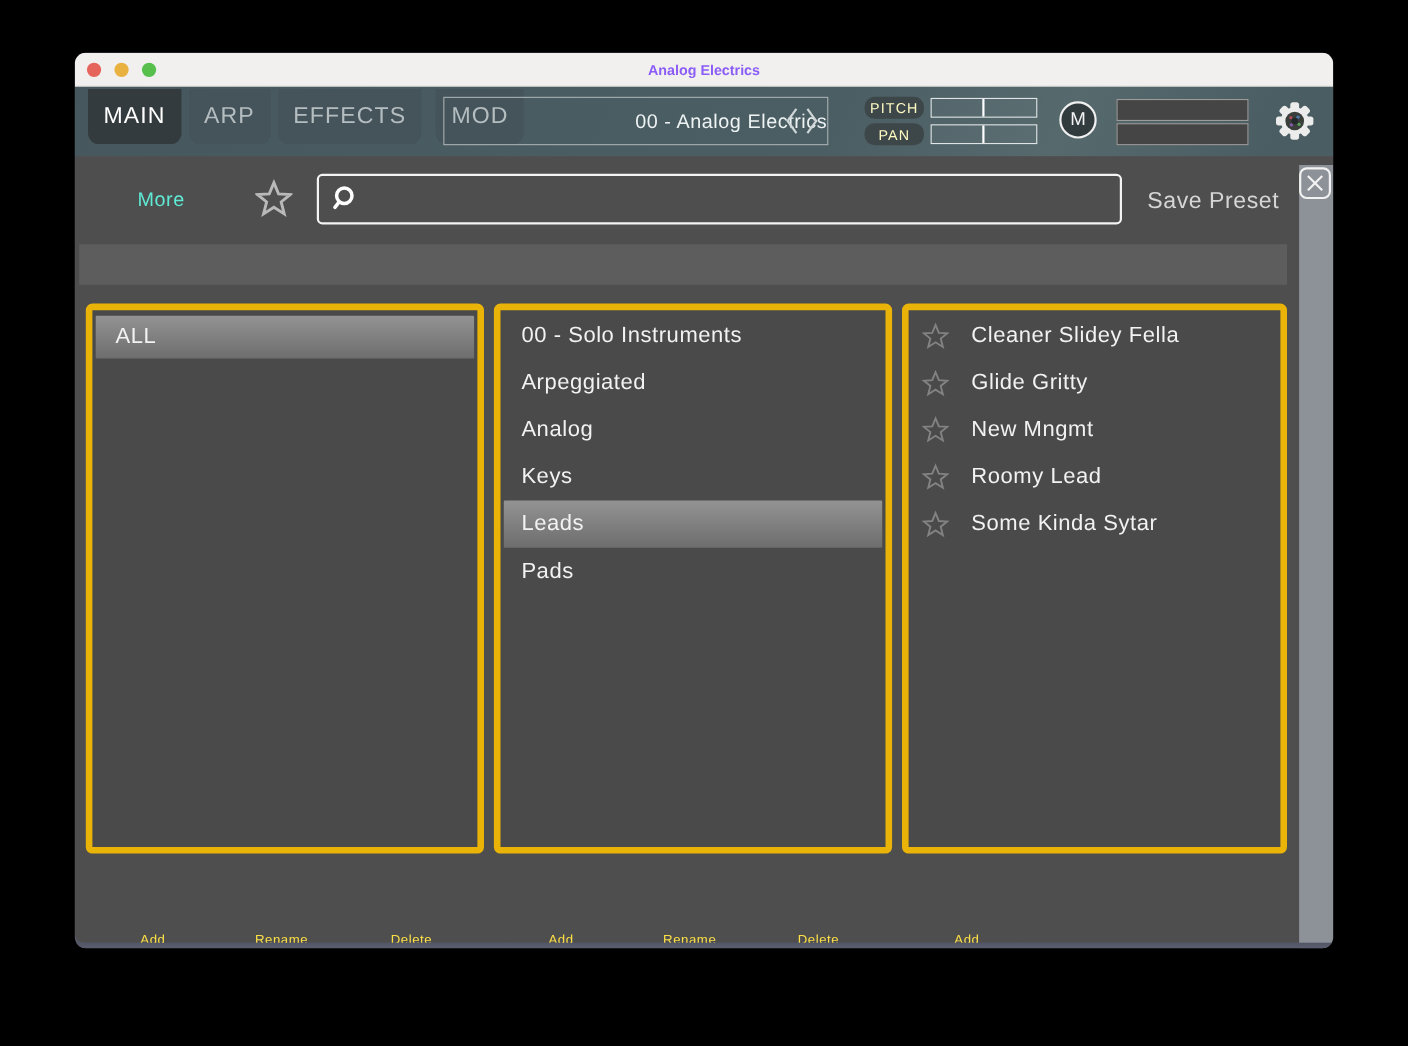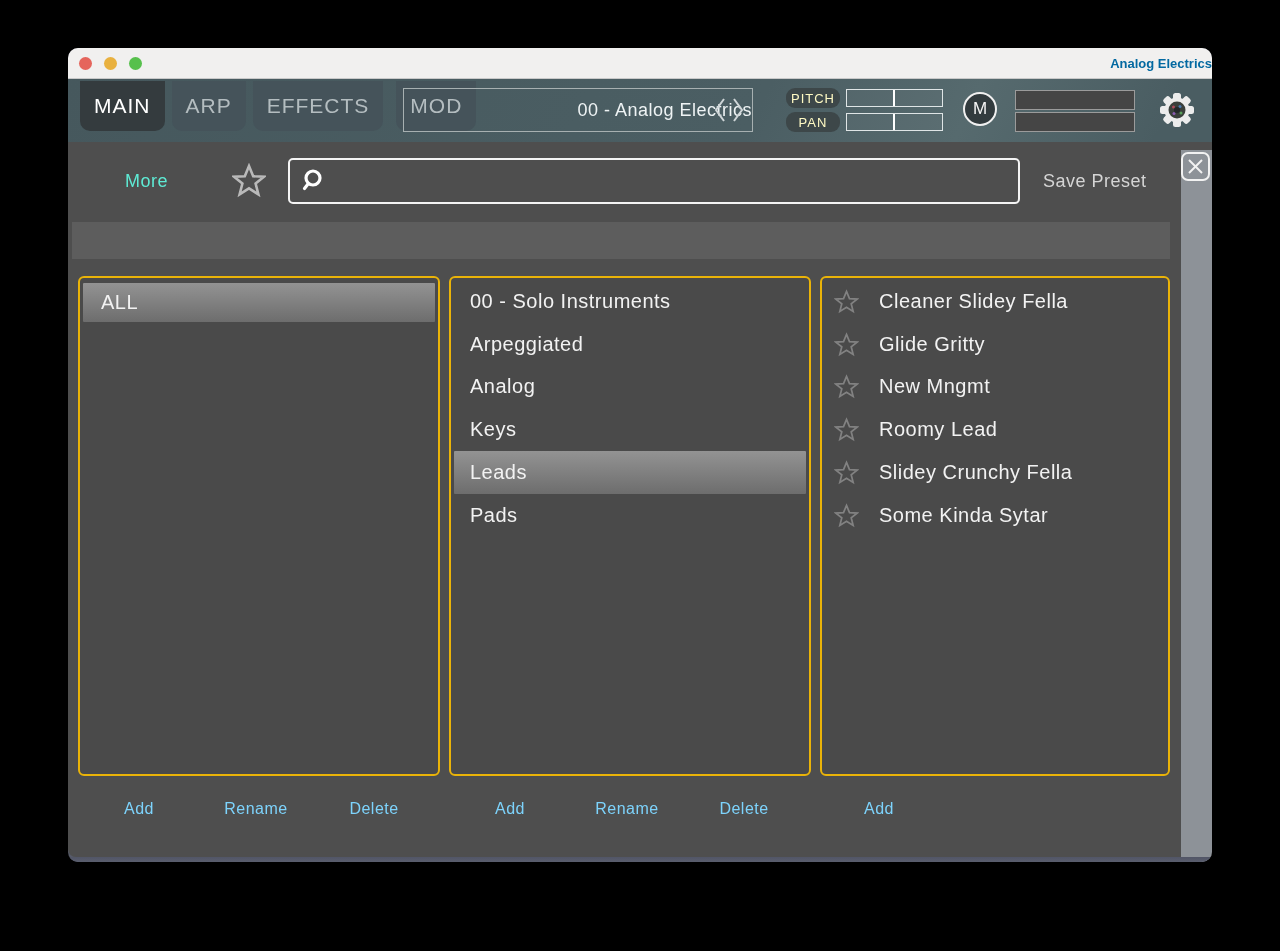--- a/index.html
+++ b/index.html
@@ -15,21 +15,21 @@
   .titlebar{
     position:absolute;left:0;top:0;width:100%;height:31px;background:#f1f0ef;
     border-bottom:1px solid #c9c9c9;box-sizing:border-box;
   }
   .traffic{position:absolute;top:9px;width:13px;height:13px;border-radius:50%;}
   .t-red{left:11px;background:#e5655c;}
   .t-yellow{left:36px;background:#e9b13f;}
   .t-green{left:61px;background:#57c04c;}
   .win-title{
     position:absolute;left:0;top:0;width:100%;height:14px;line-height:31px;
-    text-align:right;font-size:13px;font-weight:bold;color:#0369a1;
+    text-align:center;font-size:13px;font-weight:bold;color:#8b5cf6;
   }
   
   .toolbar{
     position:absolute;left:0;top:31px;width:100%;height:63px;
     background:linear-gradient(115deg,#46585d 0%,#4a5d62 45%,#4b5e63 60%,#566a6e 78%,#4a5d62 95%);
   }
   .tabs{position:absolute;left:12px;top:2px;display:flex;gap:7px;}
   .tab{
     height:50px;border-radius:0 0 10px 10px;display:flex;align-items:center;justify-content:center;
     padding:0 14px;font-size:21px;letter-spacing:1px;color:#b4bdc0;background:#45535a;cursor:default;
@@ -81,24 +81,24 @@
   .more-label{position:absolute;left:57px;top:29px;font-size:18px;color:#5eead4;letter-spacing:0.5px;cursor:pointer;}
   .fav-star{position:absolute;left:164px;top:21px;width:34px;height:36px;cursor:pointer;}
   .search-box{
     position:absolute;left:220px;top:16px;width:732px;height:46px;box-sizing:border-box;
     border:2px solid #f4f4f4;border-radius:5px;display:flex;align-items:center;padding-left:8px;
   }
   .search-box input{
     flex:1;background:transparent;border:none;outline:none;color:#f4f4f4;
     font-size:18px;font-family:"Liberation Sans",sans-serif;margin-left:6px;
   }
-  .save-label{position:absolute;left:975px;top:29px;font-size:18px;color:#d5d5d5;letter-spacing:0.5px;cursor:pointer;}
+  .save-label{position:absolute;left:975px;top:29px;font-size:21px;color:#d5d5d5;letter-spacing:0.5px;cursor:pointer;}
   .tag-bar{position:absolute;left:4px;top:80px;width:1098px;height:37px;background:#5d5d5d;}
   .col{
-    position:absolute;top:134px;height:500px;border:2px solid #eab308;border-radius:6px;
+    position:absolute;top:134px;height:500px;border:6px solid #eab308;border-radius:6px;
     box-sizing:border-box;background:rgba(0,0,0,0.04);overflow:hidden;
   }
   .col-banks{left:10px;width:362px;}
   .col-cats{left:381px;width:362px;}
   .col-presets{left:752px;width:350px;}
   .list{padding-top:2px;}
   .row{
     height:42.8px;display:flex;align-items:center;padding-left:19px;
     font-size:20px;color:#f2f2f2;letter-spacing:0.5px;cursor:pointer;
   }
@@ -107,22 +107,22 @@
   }
   .col-banks .row{height:39px;margin-top:3px;}
   .col-banks .row.selected{padding-left:18px;}
   .preset-row{
     height:42.8px;display:flex;align-items:center;padding-left:12px;
     font-size:20px;color:#f2f2f2;letter-spacing:0.5px;cursor:pointer;
   }
   .preset-row .star{width:25px;height:25px;margin-right:20px;flex:none;}
   .actions{position:absolute;top:658px;left:0;width:100%;height:28px;}
   .action-btn{
-    position:absolute;transform:translateX(-50%);font-size:16px;color:#7dd3fc;
-    letter-spacing:0.5px;cursor:pointer;white-space:nowrap;
+    position:absolute;transform:translateX(-50%);font-size:12px;color:#fde047;
+    letter-spacing:0.5px;cursor:pointer;white-space:nowrap;margin-top:47px;
   }
   .bottom-edge{
     position:absolute;left:0;bottom:0;width:100%;height:5px;
     background:linear-gradient(#515566,#5a5e6e);
   }
 </style>
 </head>
 <body>
 
 <div class="window">
@@ -258,26 +258,20 @@
         <div class="preset-row">
           <svg class="star" viewBox="0 0 26 26">
               <path d="M13 2.5 L16.1 10 L24 10.5 L17.9 15.4 L19.9 23.3 L13 18.9 L6.1 23.3 L8.1 15.4 L2 10.5 L9.9 10 Z" fill="none" stroke="#828282" stroke-width="1.8"></path>
             </svg>
           <span>Roomy Lead</span>
         </div>
         <div class="preset-row">
           <svg class="star" viewBox="0 0 26 26">
               <path d="M13 2.5 L16.1 10 L24 10.5 L17.9 15.4 L19.9 23.3 L13 18.9 L6.1 23.3 L8.1 15.4 L2 10.5 L9.9 10 Z" fill="none" stroke="#828282" stroke-width="1.8"></path>
             </svg>
-          <span>Slidey Crunchy Fella</span>
-        </div>
-        <div class="preset-row">
-          <svg class="star" viewBox="0 0 26 26">
-              <path d="M13 2.5 L16.1 10 L24 10.5 L17.9 15.4 L19.9 23.3 L13 18.9 L6.1 23.3 L8.1 15.4 L2 10.5 L9.9 10 Z" fill="none" stroke="#828282" stroke-width="1.8"></path>
-            </svg>
           <span>Some Kinda Sytar</span>
         </div>
       </div>
     </div>
 
     <div class="actions">
       <span class="action-btn" style="left:71px;">Add</span>
       <span class="action-btn" style="left:188px;">Rename</span>
       <span class="action-btn" style="left:306px;">Delete</span>
       <span class="action-btn" style="left:442px;">Add</span>

